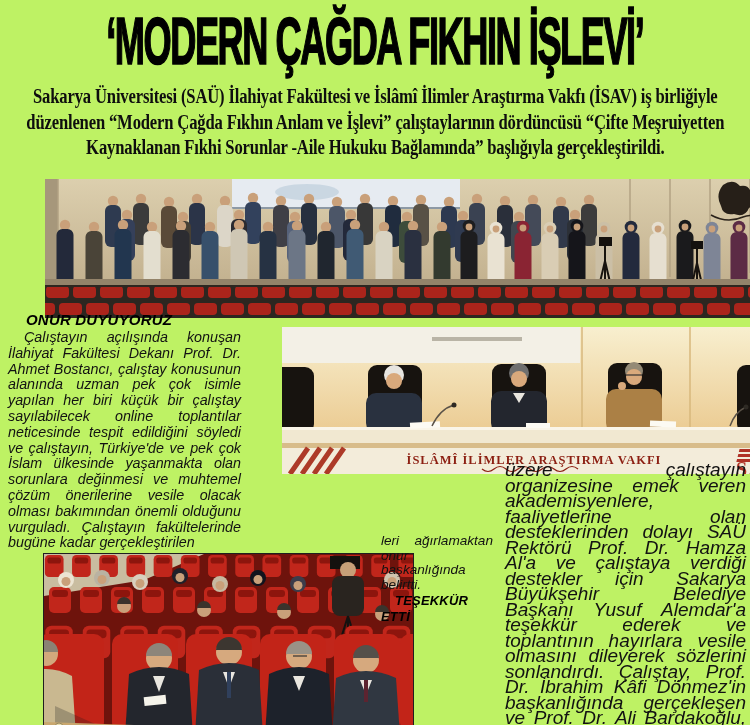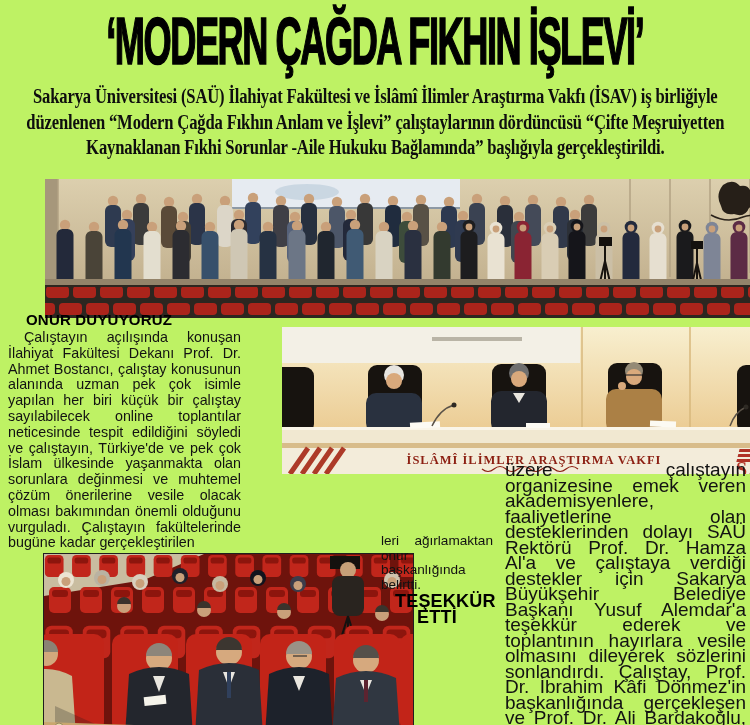--- a/index.html
+++ b/index.html
@@ -19,29 +19,29 @@
     text-align:center;color:#0e0e0e;letter-spacing:-0.2px;}
 
   
   .photo{position:absolute;overflow:hidden;background:#cfc2a2;}
   .photo svg{display:block;}
   .photo1{left:5px;top:163px;width:741px;height:139px;}
   .photo2{left:242px;top:311px;width:504px;height:147px;background:#e9c98c;}
   .photo3{left:3px;top:537px;width:369px;height:182px;border:1px solid #1f1f1f;background:#7a150d;}
 
   
-  .col{position:absolute;text-align:justify;color:#121212;hyphens:auto;-webkit-hyphens:auto;}
+  .col{position:absolute;text-align:justify;color:#121212;hyphens:auto;font-style:italic;-webkit-hyphens:auto;}
   .col p{margin:0;}
   .col h2{margin:0 0 2px 0;font-size:15px;line-height:17px;font-weight:700;color:#000;letter-spacing:.2px;text-align:left;}
   .indent{text-indent:16px;}
   .col1{left:8px;top:311px;width:233px;font-size:14.3px;line-height:15.8px;}
   .col1 h2{text-indent:18px;}
   .colmid{left:250px;top:462px;width:243px;font-size:14.3px;line-height:15.8px;}
   .colnarrow{left:381px;top:534px;width:112px;font-size:13.6px;line-height:14.6px;}
-  .colnarrow h2{font-size:18px;line-height:16px;text-indent:14px;margin:1px 0;text-align:center;}
+  .colnarrow h2{font-size:13px;line-height:16px;text-indent:14px;margin:1px 0;}
   .colright{left:505px;top:462px;width:241px;font-size:19px;line-height:15.5px;}
   .byline{font-weight:700;white-space:nowrap;}
 
   .banner-word{font-family:"Liberation Serif",serif;font-weight:700;}
 </style>
 </head>
 <body>
 
 <div class="page">
 

